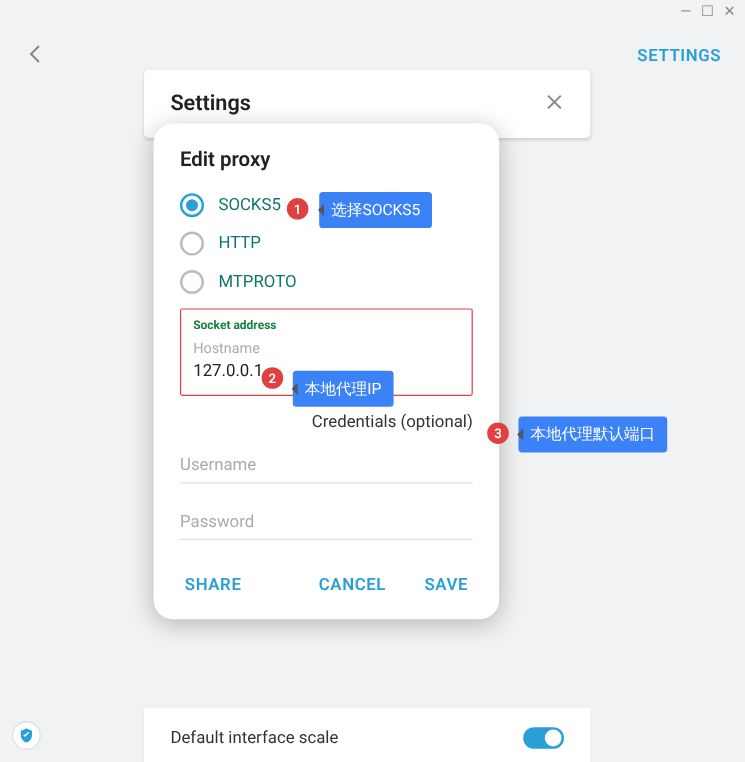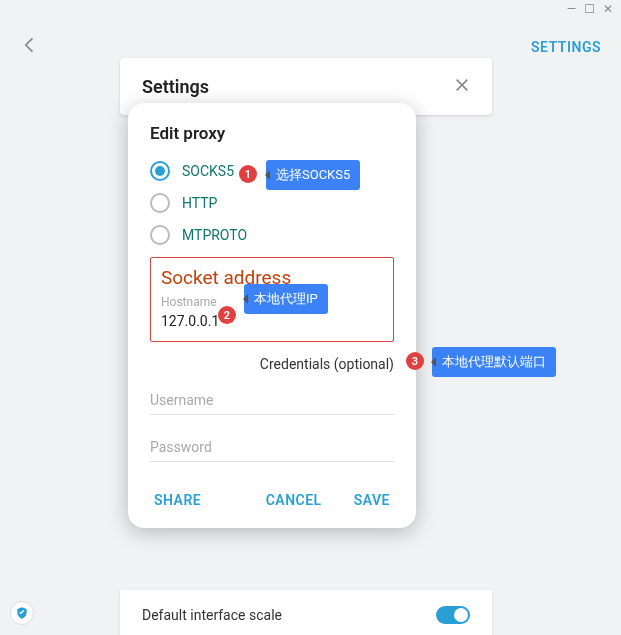--- a/index.html
+++ b/index.html
@@ -29,21 +29,21 @@
 .modal { position: absolute; top: 103px; left: 128px; width: 288px; background: #fff; border-radius: 16px; box-shadow: 0 4px 20px rgba(0,0,0,0.25); padding: 20px 22px 14px; }
 .modal h3 { font-size: 17px; font-weight: 600; color: #222; margin-bottom: 18px; }
 
 .radio-row { display: flex; align-items: center; gap: 12px; margin-bottom: 12px; cursor: pointer; }
 .radio { width: 20px; height: 20px; border: 2px solid #bbb; border-radius: 50%; position: relative; flex-shrink: 0; }
 .radio.selected { border-color: #2a9fd6; }
 .radio.selected::after { content: ""; position: absolute; inset: 3px; background: #2a9fd6; border-radius: 50%; }
 .radio-label { font-size: 14px; color: #0f766e; }
 
 .socket-box { border: 1px solid #e04040; border-radius: 2px; padding: 8px 10px 10px; margin-top: 8px; margin-bottom: 14px; position: relative; }
-.section-title { font-size: 19px; font-weight: 400; color: #c2410c; margin-bottom: 6px; }
+.section-title { font-size: 10px; font-weight: 700; color: #15803d; margin-bottom: 6px; }
 .input-row { display: flex; gap: 8px; }
 .input-group { flex: 1; }
 .input-group.port { flex: 0 0 70px; }
 .input-label { font-size: 12px; color: #aaa; margin-bottom: 2px; display: block; }
 .input-value { font-size: 14px; color: #222; padding: 2px 0; }
 
 .creds-title { font-size: 14px; font-weight: 400; color: #333; margin-bottom: 14px; text-align: right; }
 .text-input { border: none; border-bottom: 1px solid #e0e0e0; width: 100%; font-size: 14px; padding: 6px 0; margin-bottom: 18px; outline: none; color: #222; }
 .text-input::placeholder { color: #aaa; }
 
@@ -131,16 +131,16 @@
       <div class="footer-btn">CANCEL</div>
       <div class="footer-btn">SAVE</div>
     </div>
   </div>
 </div>
 
 <div class="num-badge" style="top:165px; left:239px;">1</div>
 <div class="callout" style="top:160px; left:266px;">选择SOCKS5</div>
 
 <div class="num-badge" style="top:306px; left:218px;">2</div>
-<div class="callout" style="top:284px; left:244px;">本地代理IP</div>
+<div class="callout" style="top:309px; left:244px;">本地代理IP</div>
 
 <div class="num-badge" style="top:352px; left:406px;">3</div>
 <div class="callout" style="top:347px; left:432px;">本地代理默认端口</div>
 
 </body></html>

